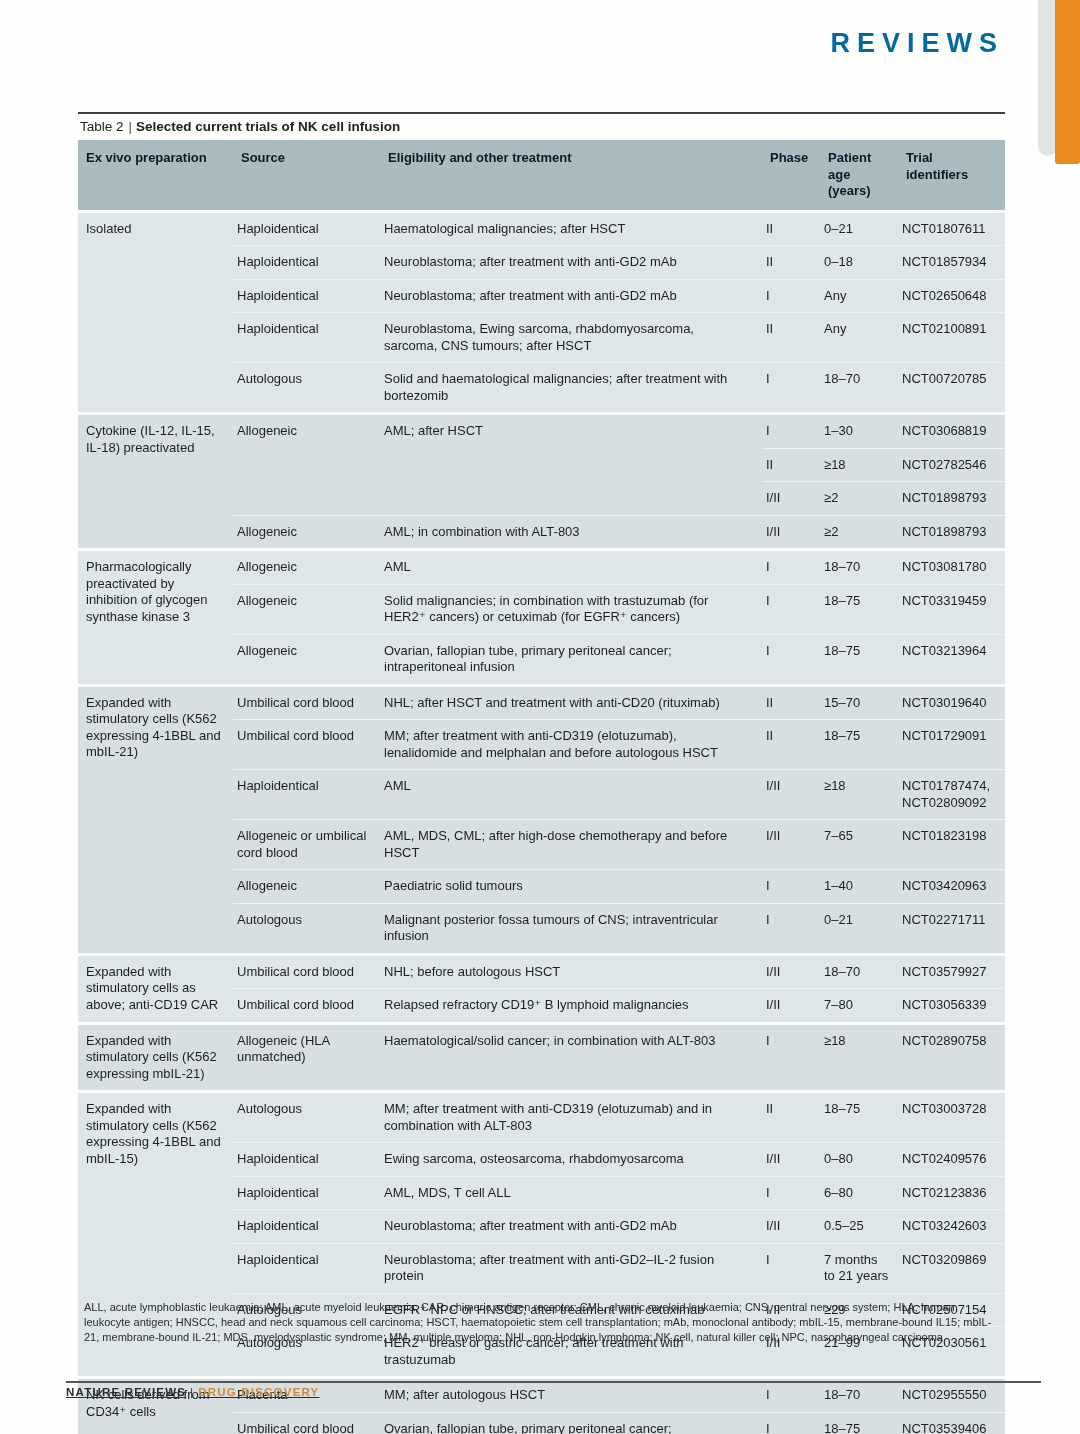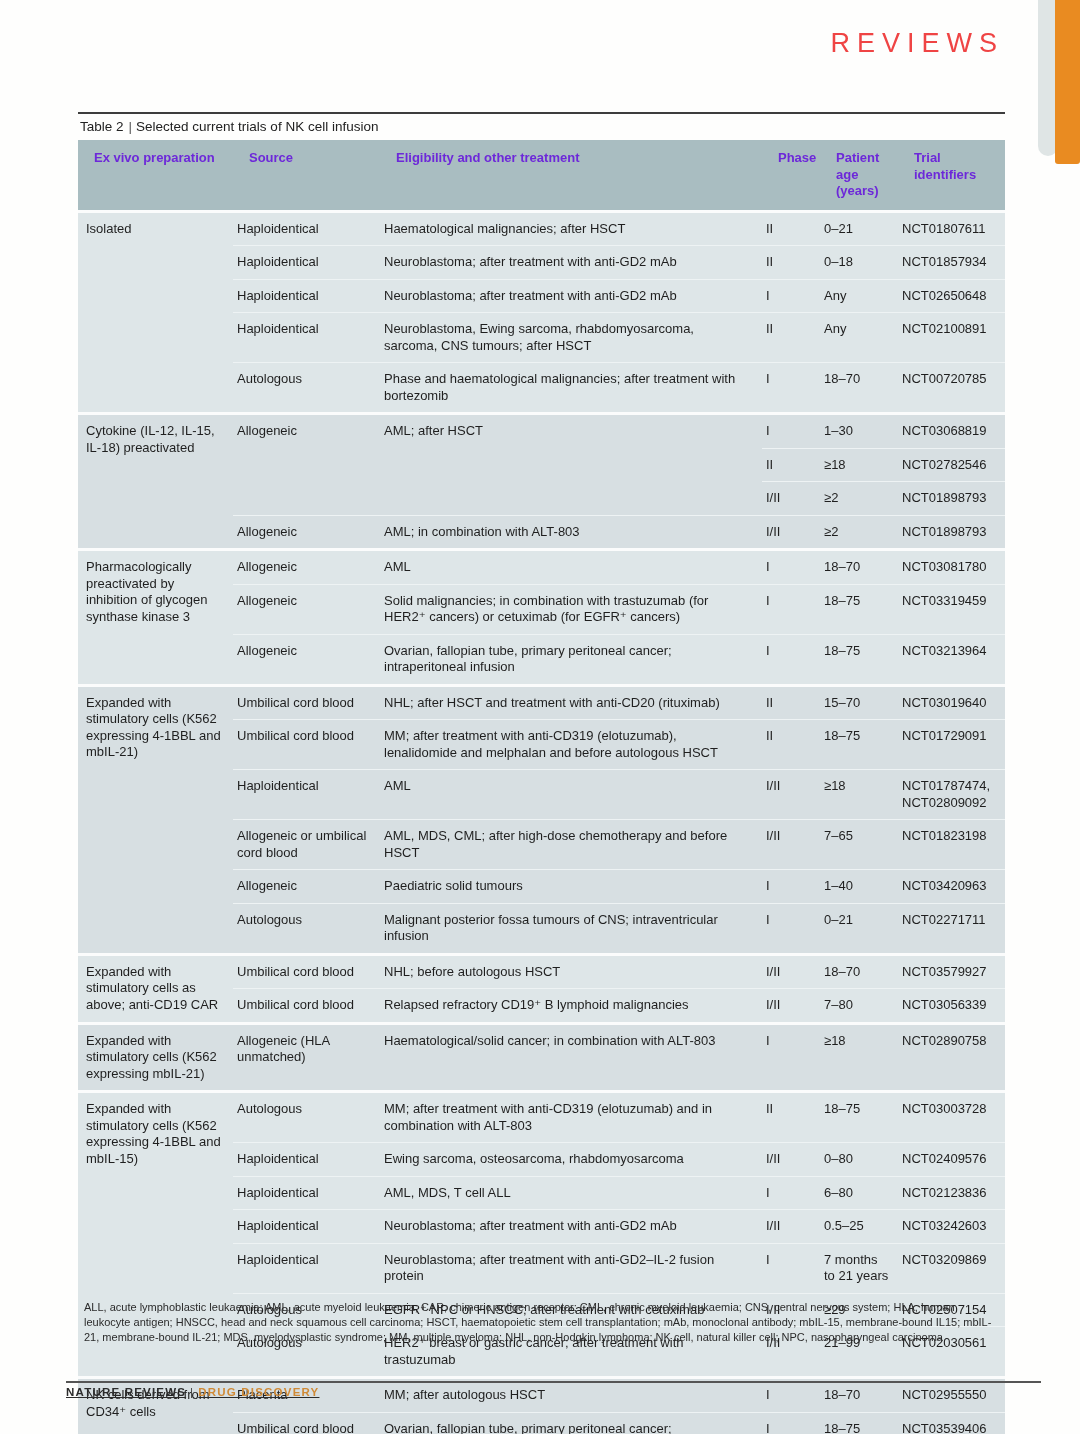--- a/index.html
+++ b/index.html
@@ -17,44 +17,44 @@
   .corner-tab-gray {
     position: absolute; top: 0; left: 1038px; width: 20px; height: 156px;
     background: #dfe5e5; border-radius: 0 0 10px 10px;
   }
   .corner-tab-orange {
     position: absolute; top: 0; left: 1055px; width: 25px; height: 164px;
     background: #e98b21; border-radius: 0 0 3px 3px;
   }
   .journal-header {
     position: absolute; top: 28px; right: 76px;
-    font-size: 27px; font-weight: 400; letter-spacing: 7px;
-    color: #ef4444;
+    font-size: 27px; font-weight: 700; letter-spacing: 7px;
+    color: #0369a1;
     margin-left: 24px;
   }
 
   .top-rule {
     position: absolute; top: 112px; left: 78px; width: 927px;
     border-top: 2px solid #3d3d3d;
   }
   .table-title {
     position: absolute; top: 119px; left: 80px;
     font-size: 13.5px; color: #222;
   }
   .table-title .label { font-weight: 400; margin-top: 37px; }
   .table-title .sep { color: #555; padding: 0 4px 0 5px; font-weight: 300; }
-  .table-title .bold { font-weight: 400; }
+  .table-title .bold { font-weight: 700; }
 
   .tablewrap { position: absolute; top: 140px; left: 78px; width: 927px; }
   table { border-collapse: collapse; width: 100%; table-layout: fixed; }
   th, td { vertical-align: top; text-align: left; font-size: 13px; line-height: 16.5px; }
 
   thead th {
-    background: #a9bdc1; font-weight: 700; color: #6d28d9;
-    padding: 10px 8px 10px 16px;
+    background: #a9bdc1; font-weight: 700; color: #0f172a;
+    padding: 10px 8px 10px 8px;
   }
   col.c-prep  { width: 155px; }
   col.c-src   { width: 147px; }
   col.c-elig  { width: 382px; }
   col.c-phase { width: 58px; }
   col.c-age   { width: 78px; }
   col.c-trial { width: 107px; }
 
   td { padding: 8px 8px 8px 8px; }
   td.prep  { padding-left: 8px; padding-right: 12px; }
@@ -150,21 +150,21 @@
           </tr>
           <tr class="secA">
             <td class="src row-div">Haploidentical</td>
             <td class="elig row-div">Neuroblastoma, Ewing sarcoma, rhabdomyosarcoma, sarcoma, CNS tumours; after HSCT</td>
             <td class="phase row-div">II</td>
             <td class="age row-div">Any</td>
             <td class="trial row-div">NCT02100891</td>
           </tr>
           <tr class="secA">
             <td class="src row-div">Autologous</td>
-            <td class="elig row-div">Phase and haematological malignancies; after treatment with bortezomib</td>
+            <td class="elig row-div">Solid and haematological malignancies; after treatment with bortezomib</td>
             <td class="phase row-div">I</td>
             <td class="age row-div">18–70</td>
             <td class="trial row-div">NCT00720785</td>
           </tr>
           <tr class="secB">
             <td class="prep sec-start" rowspan="4">Cytokine (IL-12, IL-15, IL-18) preactivated</td>
             <td class="src sec-start" rowspan="3">Allogeneic</td>
             <td class="elig sec-start" rowspan="3">AML; after HSCT</td>
             <td class="phase sec-start">I</td>
             <td class="age sec-start">1–30</td>

